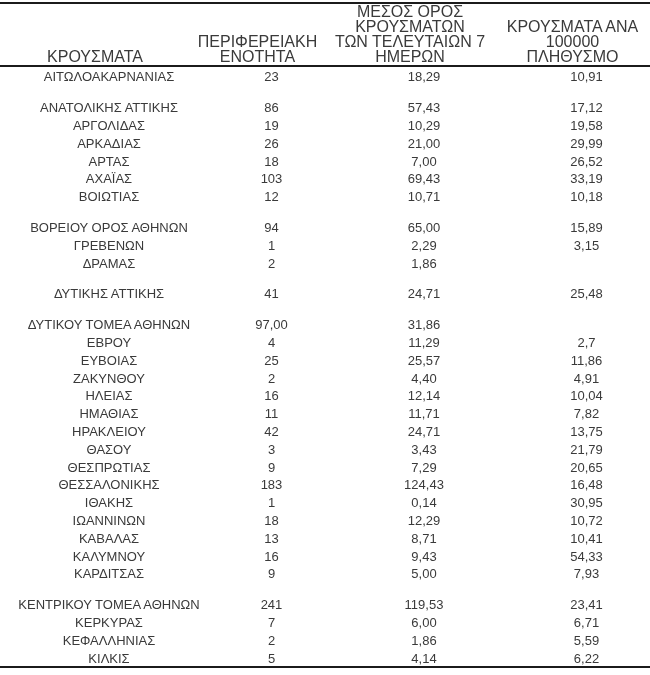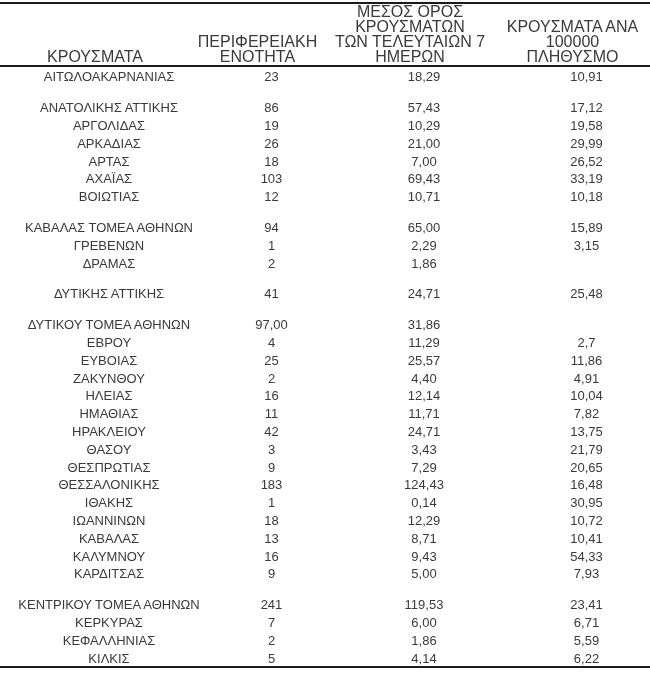--- a/index.html
+++ b/index.html
@@ -116,21 +116,21 @@
   </div>
 
   <div class="data-row col-grid">
     <div class="cell">ΒΟΙΩΤΙΑΣ</div>
     <div class="cell">12</div>
     <div class="cell">10,71</div>
     <div class="cell">10,18</div>
   </div>
 <div class="gap-row"></div>
   <div class="data-row col-grid">
-    <div class="cell">ΚΑΒΑΛΑΣ ΤΟΜΕΑ ΑΘΗΝΩΝ</div>
+    <div class="cell">ΒΟΡΕΙΟΥ ΟΡΟΣ ΑΘΗΝΩΝ</div>
     <div class="cell">94</div>
     <div class="cell">65,00</div>
     <div class="cell">15,89</div>
   </div>
 
   <div class="data-row col-grid">
     <div class="cell">ΓΡΕΒΕΝΩΝ</div>
     <div class="cell">1</div>
     <div class="cell">2,29</div>
     <div class="cell">3,15</div>

